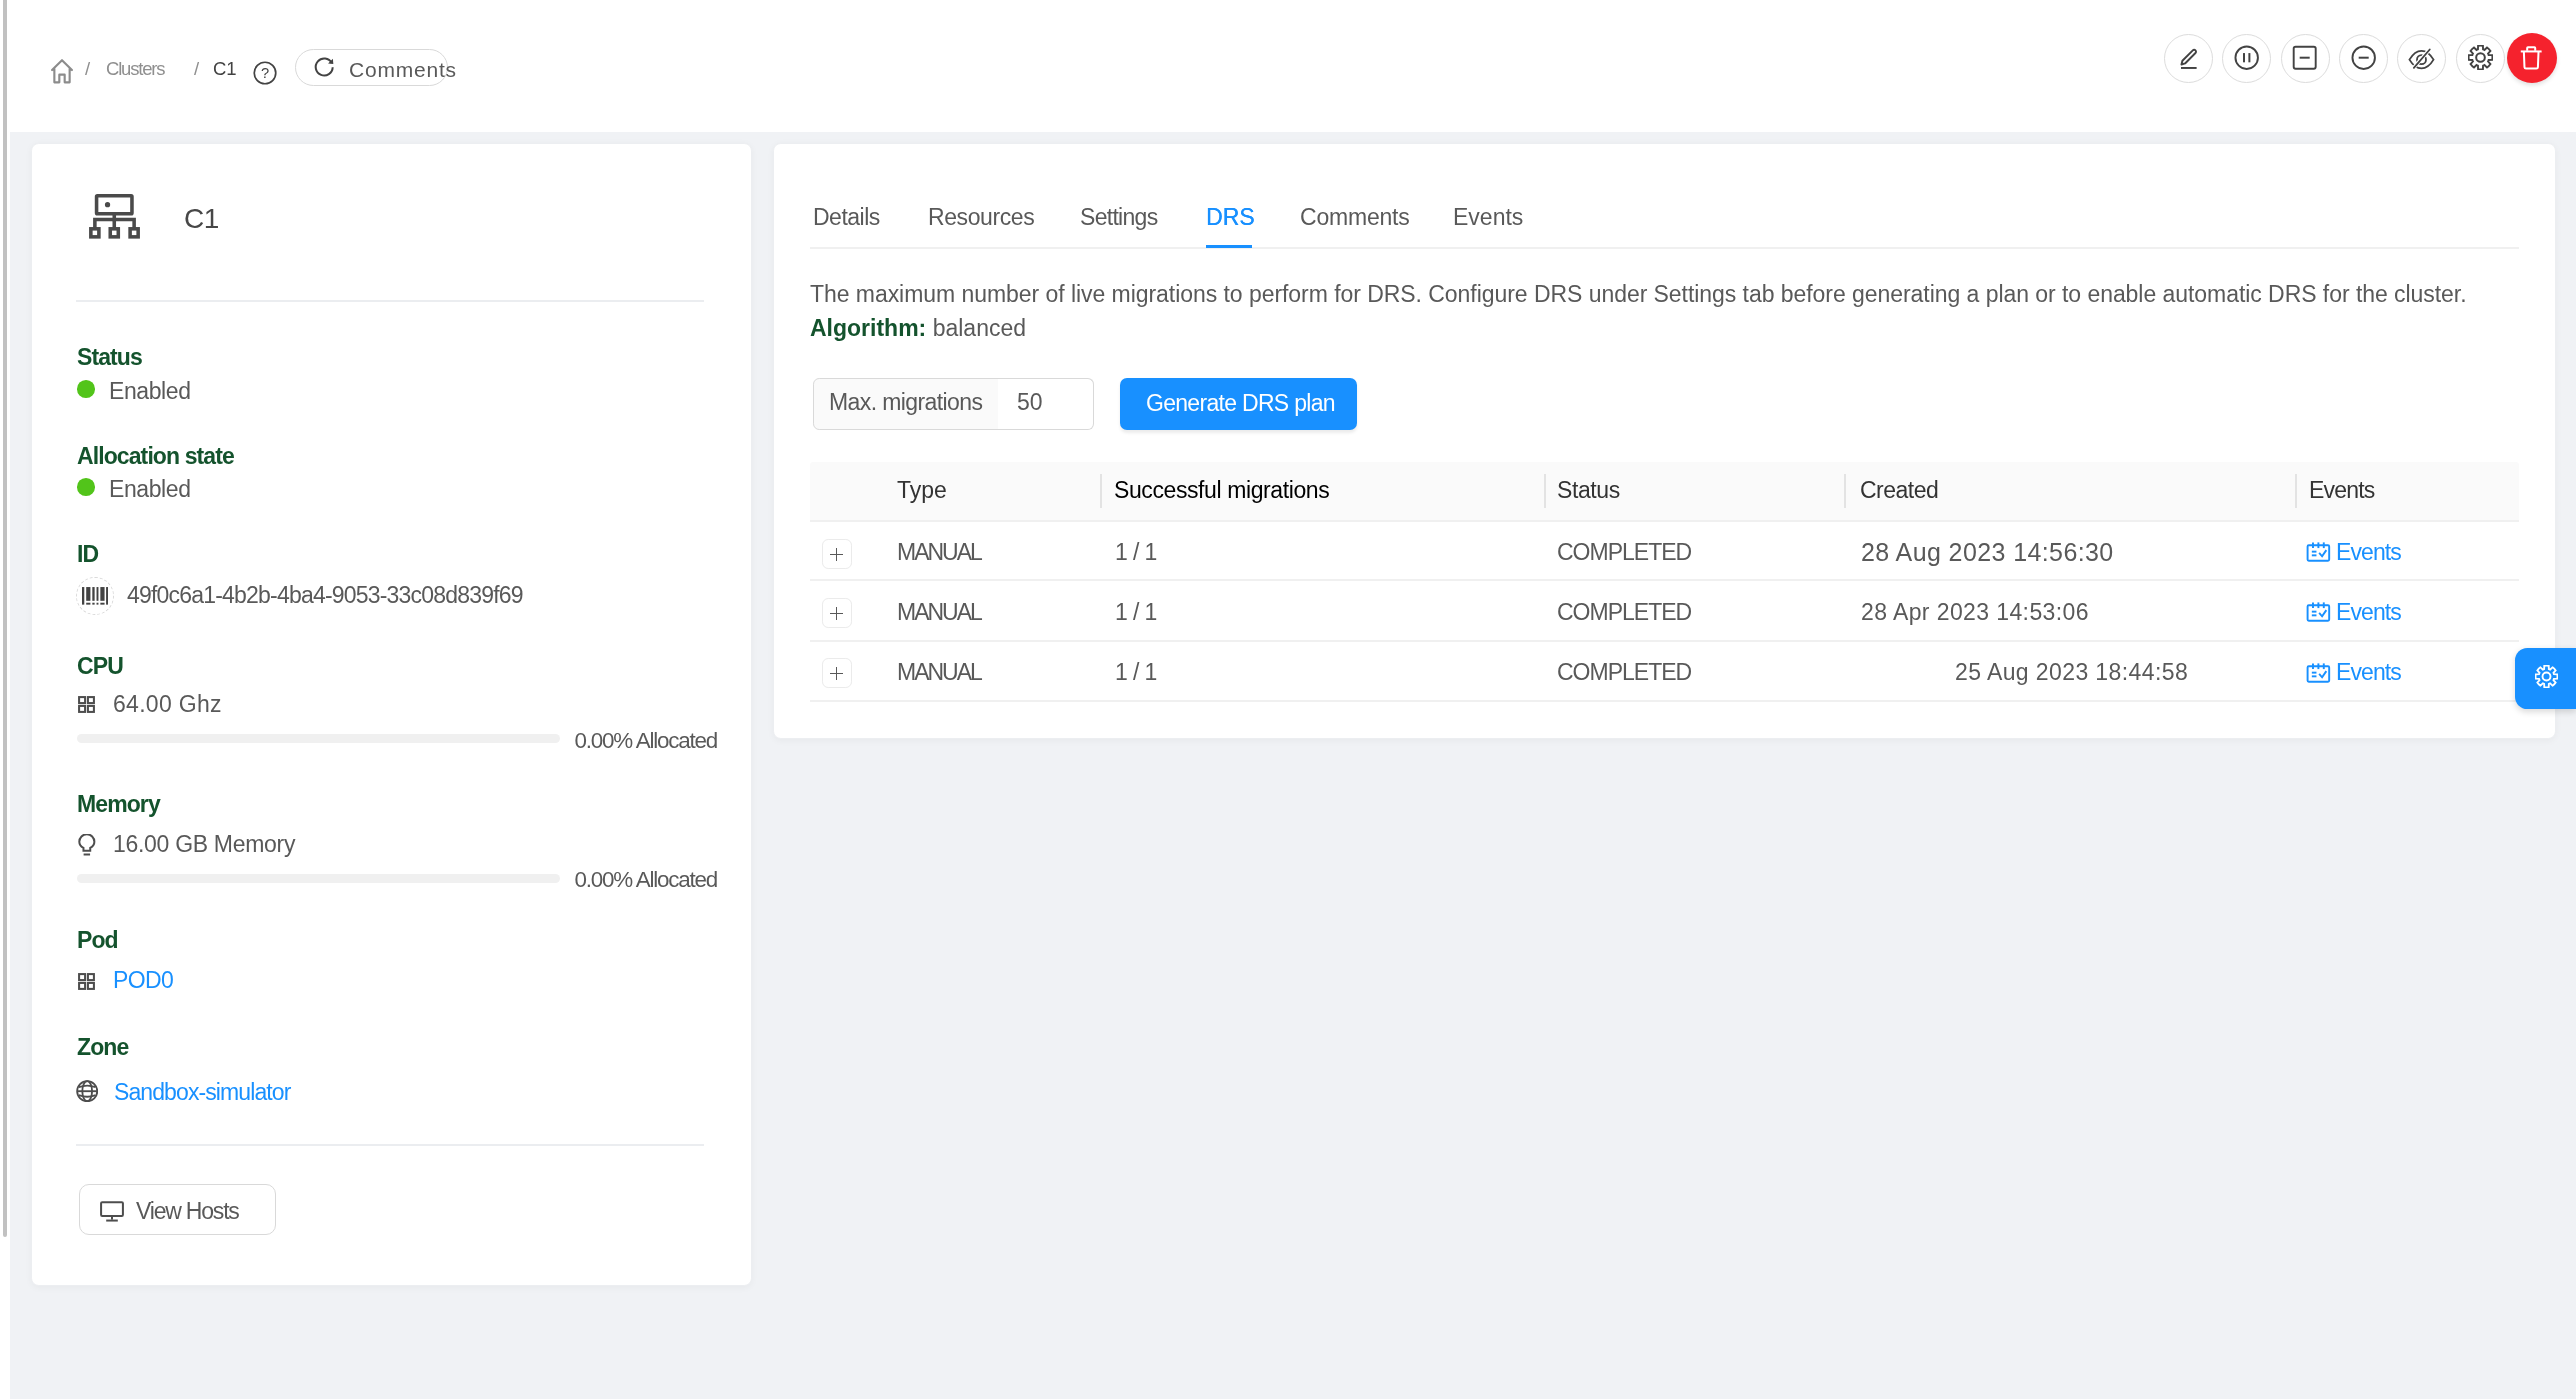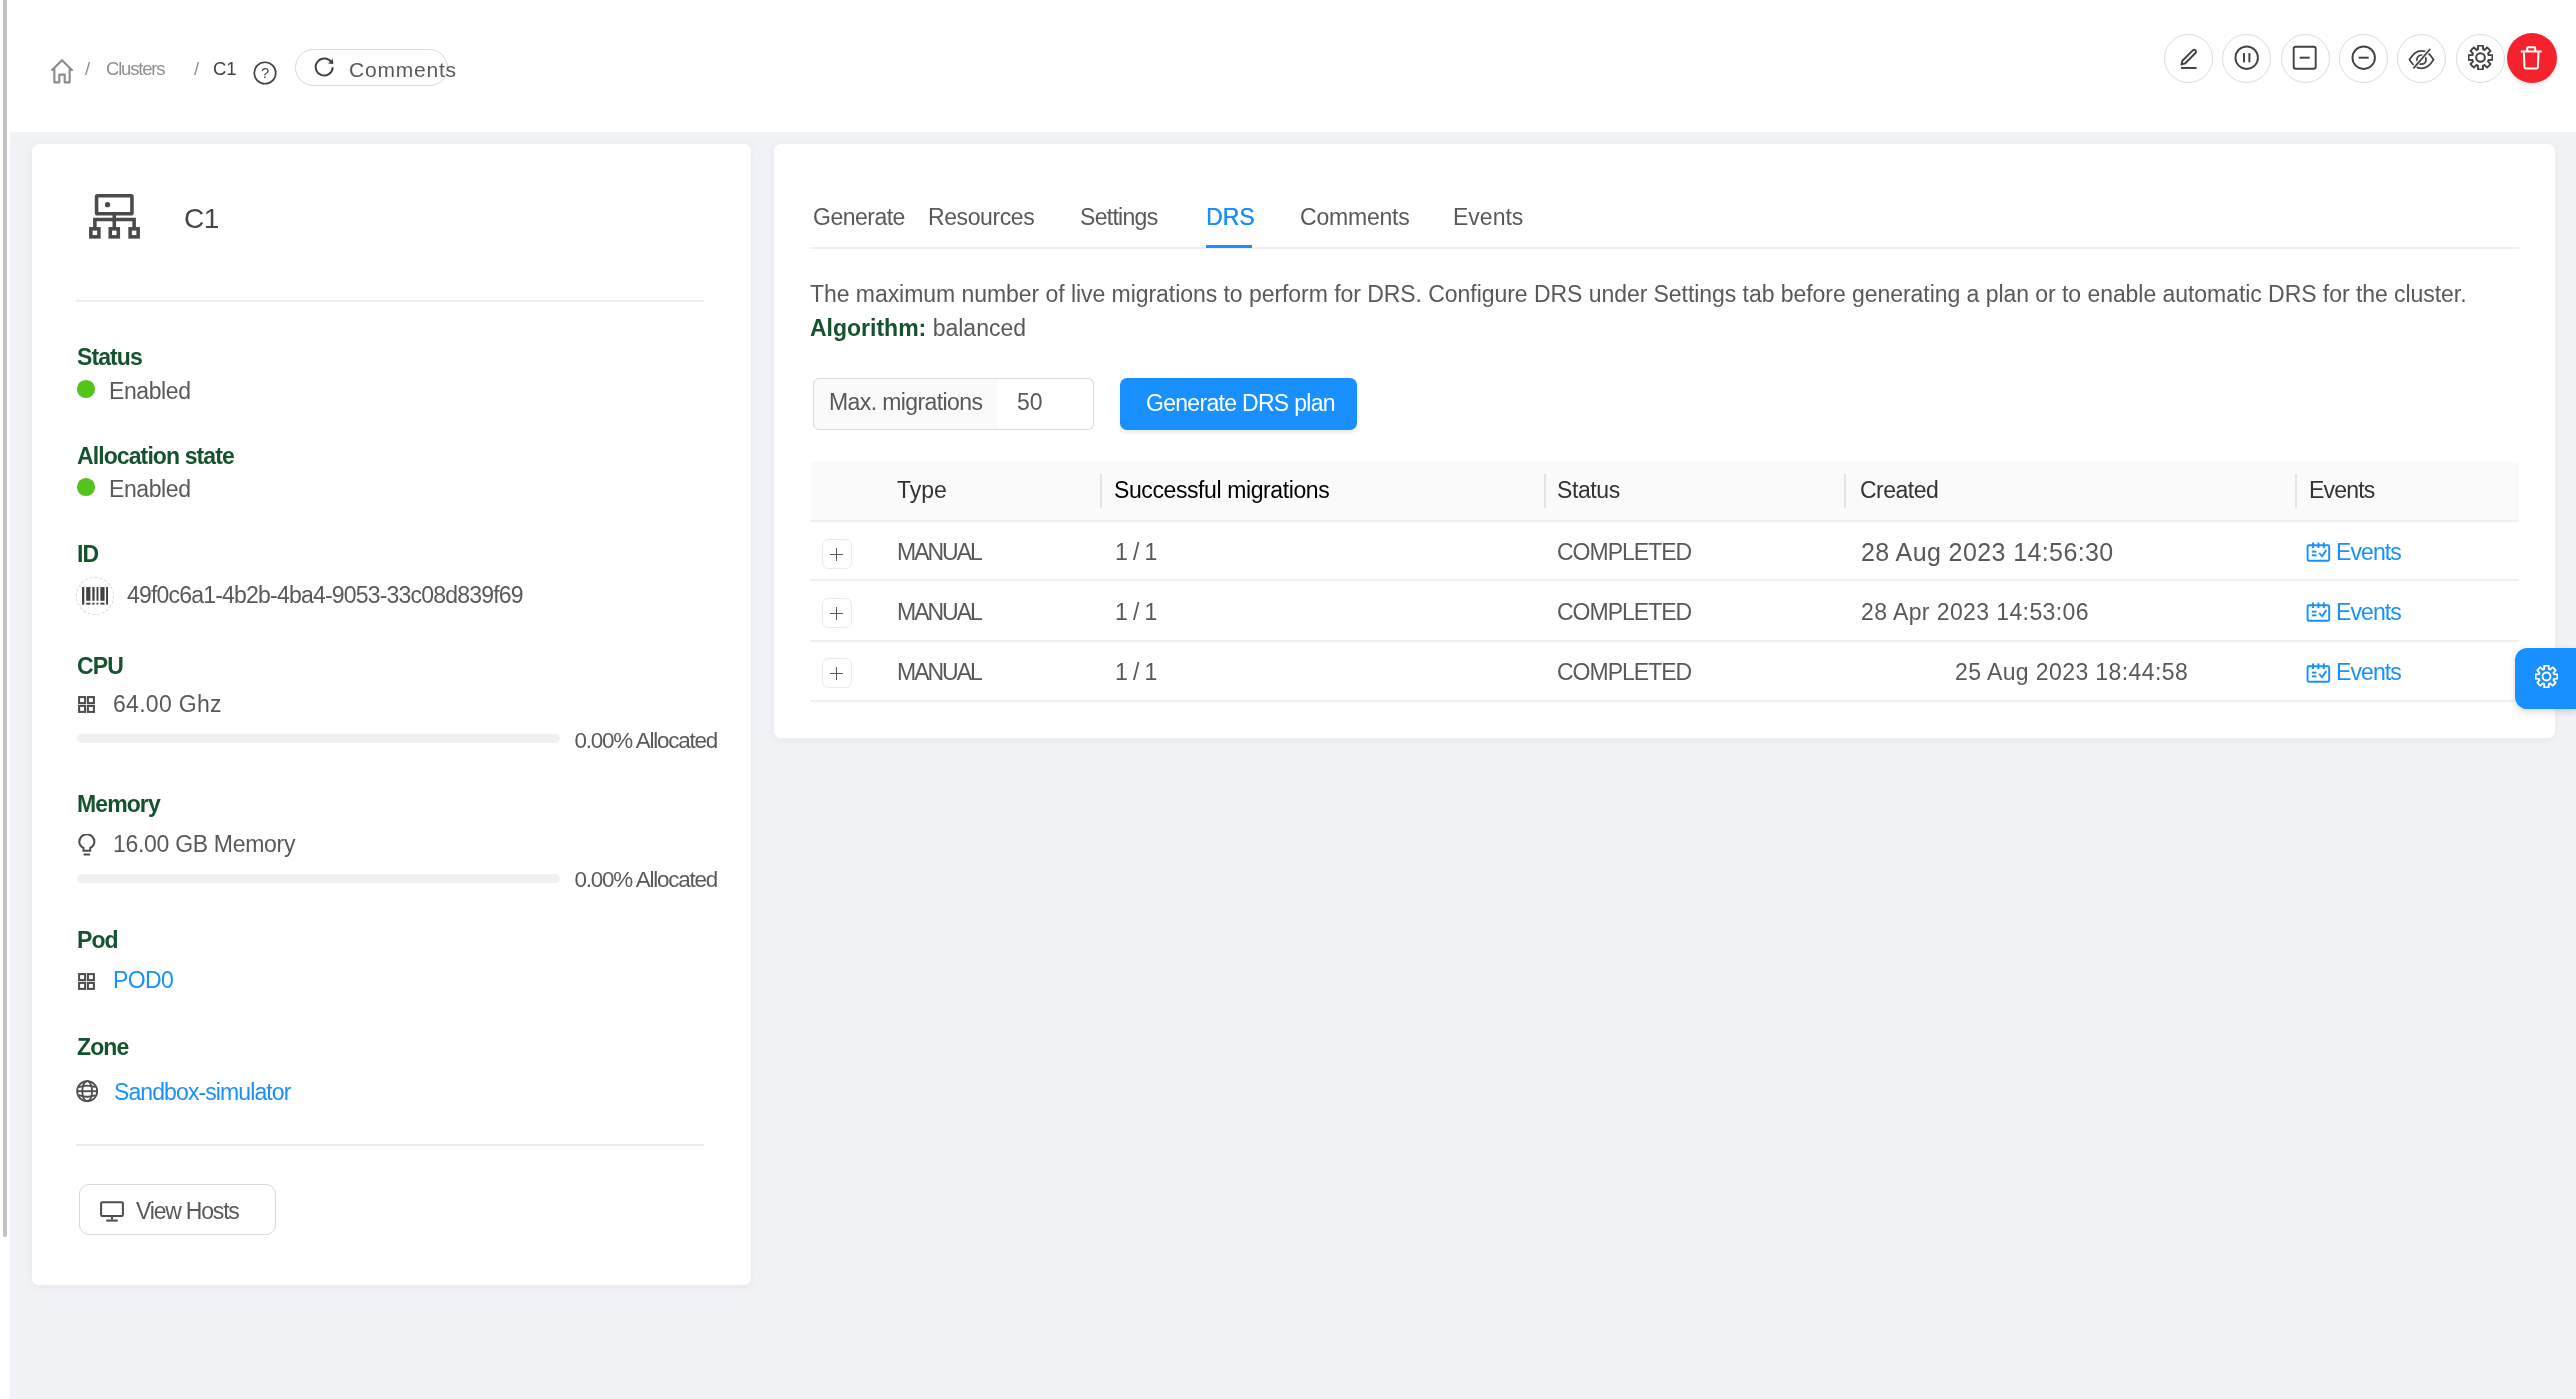--- a/index.html
+++ b/index.html
@@ -194,21 +194,21 @@
 <div style="position:absolute;left:79px;top:1184px;width:197px;height:51px;border:1.5px solid #d9d9d9;border-radius:10px;background:#fff"></div>
 <svg class="ic" style="left:100px;top:1201px" width="24" height="21" viewBox="0 0 31 27">
     <g fill="none" stroke="#4d4d4d" stroke-width="2.6">
       <rect x="1.4" y="1.4" width="28.2" height="17.8" rx="1.5"></rect>
       <line x1="15.5" y1="19.2" x2="15.5" y2="24"></line>
       <line x1="8" y1="25.2" x2="23" y2="25.2"></line>
     </g>
   </svg>
 <div class="t g65" style="left:136px;top:1200px;font-size:23px;line-height:23px;letter-spacing:-1.2px">View Hosts</div>
 
-<div class="t g65" style="left:813px;top:206px;font-size:23px;line-height:23px;letter-spacing:-0.5px">Generate</div>
+<div class="t g65" style="left:813px;top:206px;font-size:23px;line-height:23px;letter-spacing:-0.5px">Details</div>
 <div class="t g65" style="left:928px;top:206px;font-size:23px;line-height:23px;letter-spacing:-0.4px">Resources</div>
 <div class="t g65" style="left:1080px;top:206px;font-size:23px;line-height:23px;letter-spacing:-0.7px">Settings</div>
 <div class="t blue" style="left:1206px;top:206px;font-size:23px;line-height:23px;text-shadow:0.3px 0 0 #1890ff">DRS</div>
 <div class="t g65" style="left:1300px;top:206px;font-size:23px;line-height:23px;letter-spacing:-0.2px">Comments</div>
 <div class="t g65" style="left:1453px;top:206px;font-size:23px;line-height:23px">Events</div>
 <div style="position:absolute;left:810px;top:247px;width:1709px;height:1.5px;background:#f0f0f0"></div>
 <div style="position:absolute;left:1206px;top:245px;width:46px;height:3.3px;background:#1890ff"></div>
 
 <div class="t g65" style="left:810px;top:283px;font-size:23px;line-height:23px;letter-spacing:-0.05px">The maximum number of live migrations to perform for DRS. Configure DRS under Settings tab before generating a plan or to enable automatic DRS for the cluster.</div>
 <div class="t g65" style="left:810px;top:317px;font-size:23px;line-height:23px"><span class="b g85">Algorithm:</span> balanced</div>

